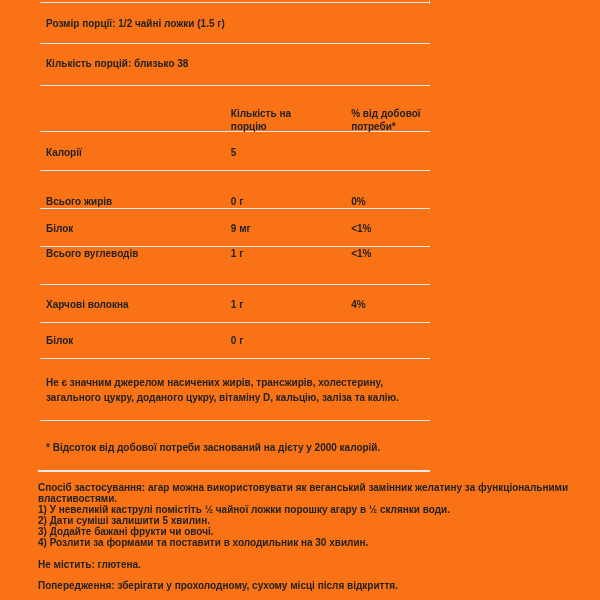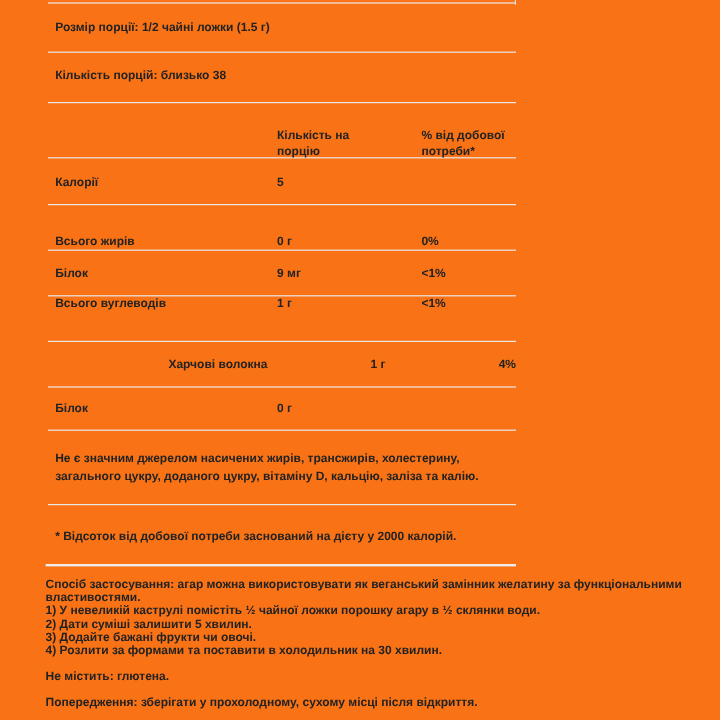--- a/index.html
+++ b/index.html
@@ -14,21 +14,21 @@
   .sec-servings{height:42px;padding-top:13px;}
   .sec-header{height:46px;padding-top:21px;}
   .row{display:flex;}
   .c1{width:192px;box-sizing:border-box;padding-right:8px;}
   .c2{width:102px;box-sizing:border-box;padding-right:8px;}
   .c3{width:82px;margin-left:22px;}
   .r1{height:39px;padding-top:14px;}
   .r2{height:38px;padding-top:13px;align-items:flex-end;}
   .r3{height:38px;padding-top:13px;}
   .r4{height:38px;}
-  .r5{height:38px;padding-top:13px;text-align:right;}
+  .r5{height:38px;padding-top:13px;}
   .r6{height:36px;padding-top:11px;}
   .sec-notsig{height:62px;padding-top:16px;padding-right:22px;line-height:15px;}
   .sec-footnote{height:50px;padding-top:20px;}
   .corner-tick{position:absolute;left:429px;top:0;width:1px;height:4px;background:#d7d7d7;}
   
   .details{position:absolute;left:38px;top:470px;width:560px;font-size:10px;line-height:11px;}
   .details-divider{width:392px;height:0;border-top:2px solid #ededed;}
   .directions{margin-top:10px;}
   .para-other{margin-top:7px;}
   .para-nocontain{margin-top:11px;}

